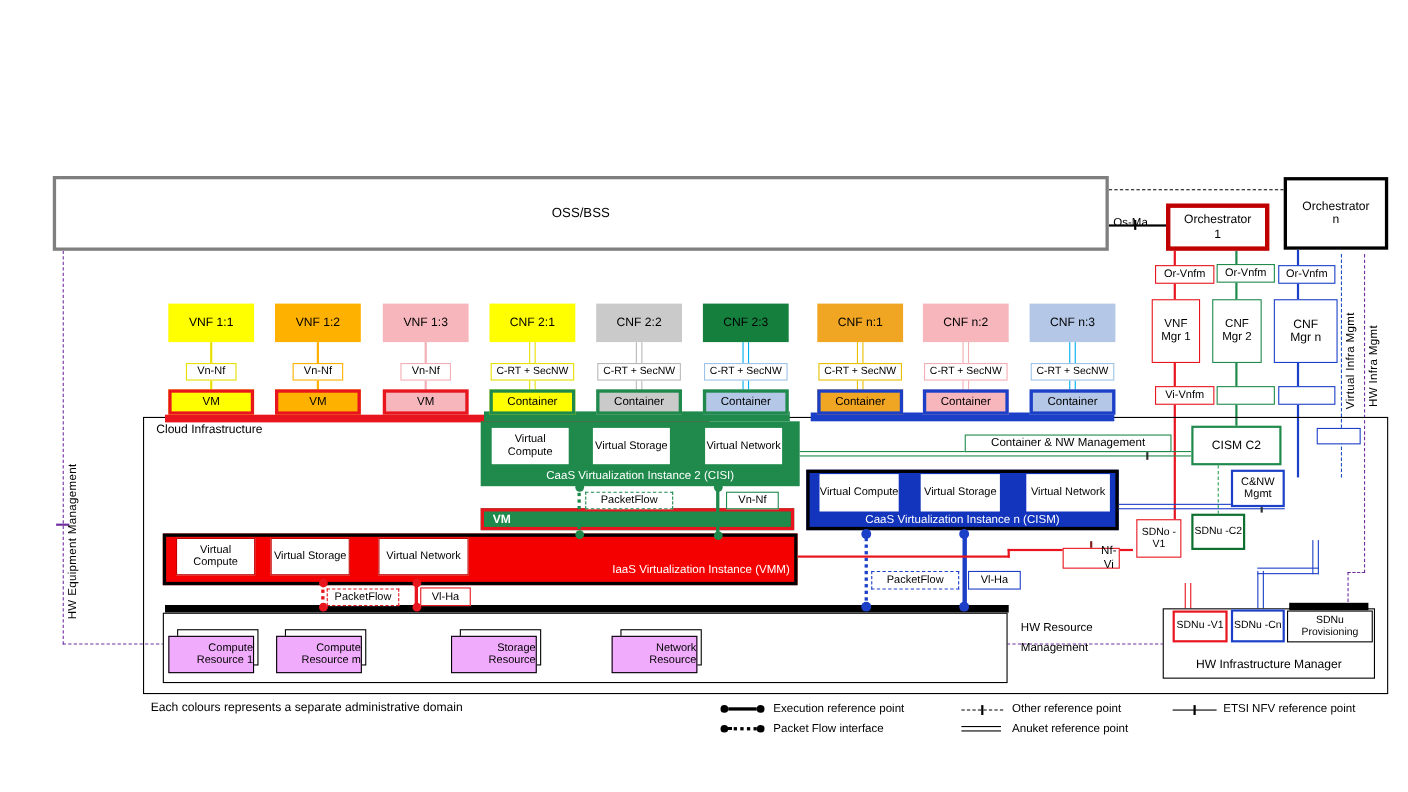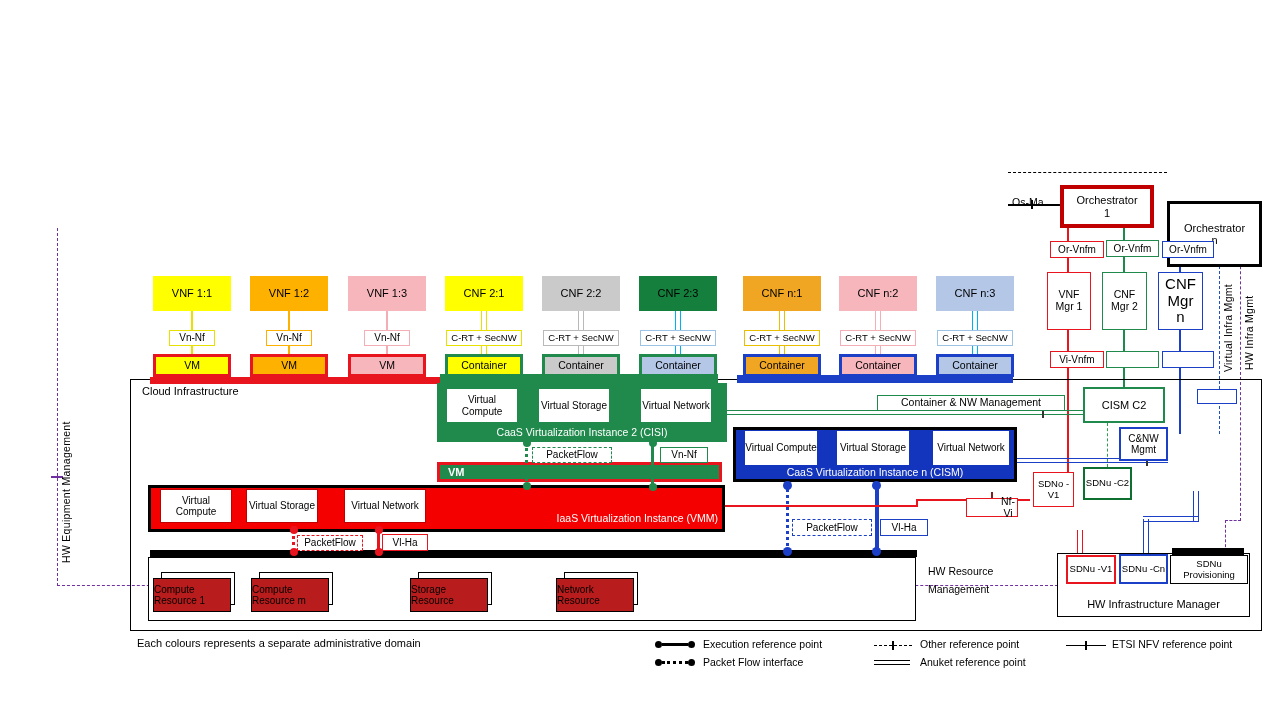--- a/index.html
+++ b/index.html
@@ -15,22 +15,22 @@
   .vtext{position:absolute;writing-mode:vertical-rl;transform:rotate(180deg);text-align:center;
          font-size:10.5px;letter-spacing:.3px;}
   .caption{position:absolute;color:#fff;font-size:10.5px;text-align:center;}
   .dumb{position:absolute;display:flex;align-items:center;}
   .dot7{width:7px;height:7px;background:#000;border-radius:50%;}
   .bar26{width:26px;height:3px;background:#000;}
   .dbar26{width:26px;height:0;border-top:3px dotted #000;}
   .legtxt{position:absolute;font-size:10.5px;white-space:nowrap;}
   .stack{position:absolute;}
   .stack .back{position:absolute;left:8px;top:0;width:74px;height:33px;border:1.5px solid #000;background:#fff;box-sizing:border-box;}
-  .stack .front{position:absolute;left:0;top:6px;width:78px;height:34px;border:1.5px solid #000;background:#b91c1c;box-sizing:border-box;
-                display:flex;align-items:center;justify-content:center;text-align:left;font-size:10px;line-height:1.15;}
+  .stack .front{position:absolute;left:0;top:6px;width:78px;height:34px;border:1.5px solid #000;background:#f0abfc;box-sizing:border-box;
+                display:flex;align-items:center;justify-content:center;text-align:right;font-size:10px;line-height:1.15;}
 </style>
 </head>
 <body>
 
 <div id="canvas">
 
   <div class="lv" style="left:57px;top:228px;height:358px;border-left:1.5px dashed #7030A0;"></div>
   <div class="abs" style="left:51px;top:476px;width:12px;height:1.5px;background:#7030A0;"></div>
   <div class="lh" style="left:57px;top:585px;width:1001px;border-top:1.5px dashed #7030A0;"></div>
   <div class="lv" style="left:1240px;top:231px;height:290px;border-left:1.5px dashed #7030A0;"></div>
@@ -143,29 +143,30 @@
 
   <div class="box" style="left:1057px;top:553px;width:193px;height:64px;border:1.5px solid #000;">
     <div class="abs" style="left:0;bottom:6px;width:100%;text-align:center;font-size:11px;">HW Infrastructure Manager</div>
   </div>
   <div class="abs" style="left:1172px;top:548px;width:72px;height:7px;background:#000;"></div>
   <div class="box" style="left:1170px;top:555px;width:78px;height:29px;font-size:9.5px;border:1px solid #000;">SDNu Provisioning</div>
   <div class="box" style="left:1066px;top:555px;width:50px;height:29px;font-size:9.5px;border:2px solid #E8141E;">SDNu -V1</div>
   <div class="box" style="left:1119px;top:554px;width:49px;height:30px;font-size:9.5px;border:2px solid #1C3FC8;">SDNu -Cn</div>
   <div class="abs" style="left:928px;top:563px;width:84px;font-size:10.5px;line-height:1.7;">HW Resource Management</div>
 
+  <div class="box" style="left:48px;top:160px;width:960px;height:68px;border:3px solid #7F7F7F;font-size:12px;">OSS/BSS</div>
   <div class="txt" style="left:1012px;top:184px;font-size:10.5px;margin-top:12px;">Os-Ma</div>
   <div class="box" style="left:1060px;top:185px;width:94px;height:43px;border:4px solid #C00000;font-size:11px;padding:0 9px;">Orchestrator 1</div>
-  <div class="box" style="left:1167px;top:161px;width:95px;height:66px;border:3.5px solid #000;font-size:11px;padding:4px 10px;margin-top:40px;">Orchestrator n</div>
+  <div class="box" style="left:1167px;top:161px;width:95px;height:66px;border:3.5px solid #000;font-size:11px;padding:4px 10px;">Orchestrator n</div>
   <div class="box" style="left:1050px;top:241px;width:54px;height:17px;font-size:10px;border:1.5px solid #E8141E;">Or-Vnfm</div>
   <div class="box" style="left:1106px;top:240px;width:53px;height:17px;font-size:10px;border:1.5px solid #1F8A4C;">Or-Vnfm</div>
   <div class="box" style="left:1162px;top:241px;width:52px;height:17px;font-size:10px;border:1.5px solid #1C3FC8;">Or-Vnfm</div>
   <div class="box" style="left:1047px;top:272px;width:44px;height:58px;font-size:10.5px;border:1.5px solid #E8141E;padding:0 6px;">VNF Mgr 1</div>
   <div class="box" style="left:1102px;top:272px;width:45px;height:58px;font-size:10.5px;border:1.5px solid #1F8A4C;padding:0 6px;">CNF Mgr 2</div>
-  <div class="box" style="left:1158px;top:272px;width:45px;height:58px;font-size:15px;border:1.5px solid #1C3FC8;padding:0 6px;">CNF Mgr n</div>
+  <div class="box" style="left:1158px;top:272px;width:58px;height:58px;font-size:11px;border:1.5px solid #1C3FC8;padding:0 6px;">CNF Mgr n</div>
   <div class="box" style="left:1050px;top:351px;width:54px;height:17px;font-size:10px;border:1.5px solid #E8141E;">Vi-Vnfm</div>
   <div class="box" style="left:1106px;top:351px;width:53px;height:17px;border:1.5px solid #1F8A4C;"></div>
   <div class="box" style="left:1162px;top:351px;width:52px;height:17px;border:1.5px solid #1C3FC8;"></div>
 
   <div class="vtext" style="left:60px;top:405px;height:175px;">HW Equipment Management</div>
   <div class="vtext" style="left:1222px;top:245px;height:165px;">Virtual Infra Mgmt</div>
   <div class="vtext" style="left:1243px;top:258px;height:150px;">HW Infra Mgmt</div>
 
   <div class="abs" style="left:191px;top:311px;width:2px;height:44px;background:#E8E000;"></div>
   <div class="box" style="left:153px;top:276px;width:78px;height:35px;background:#FFFF00;font-size:11px;">VNF 1:1</div>

